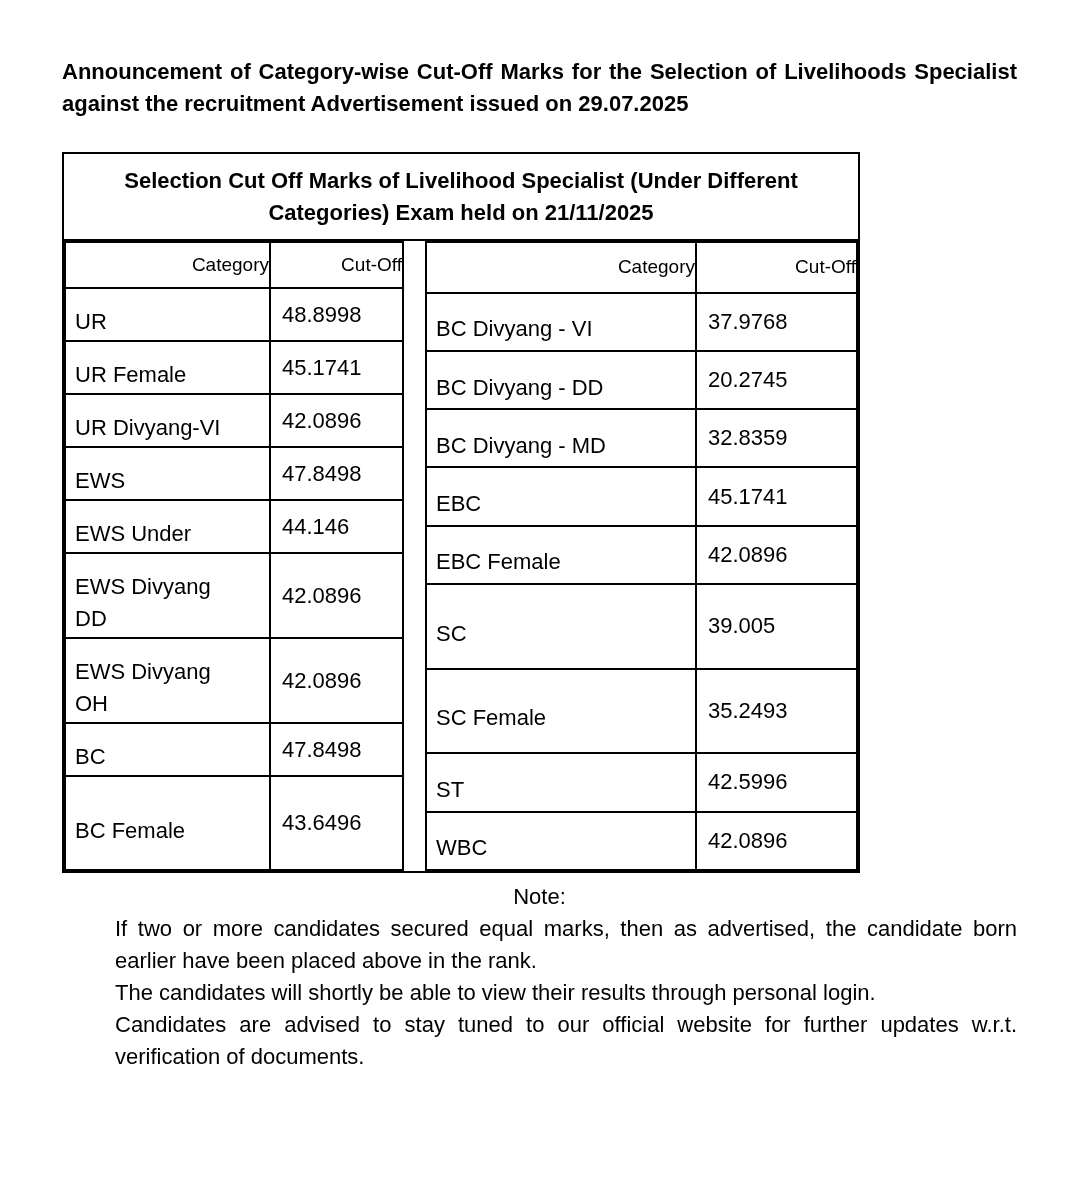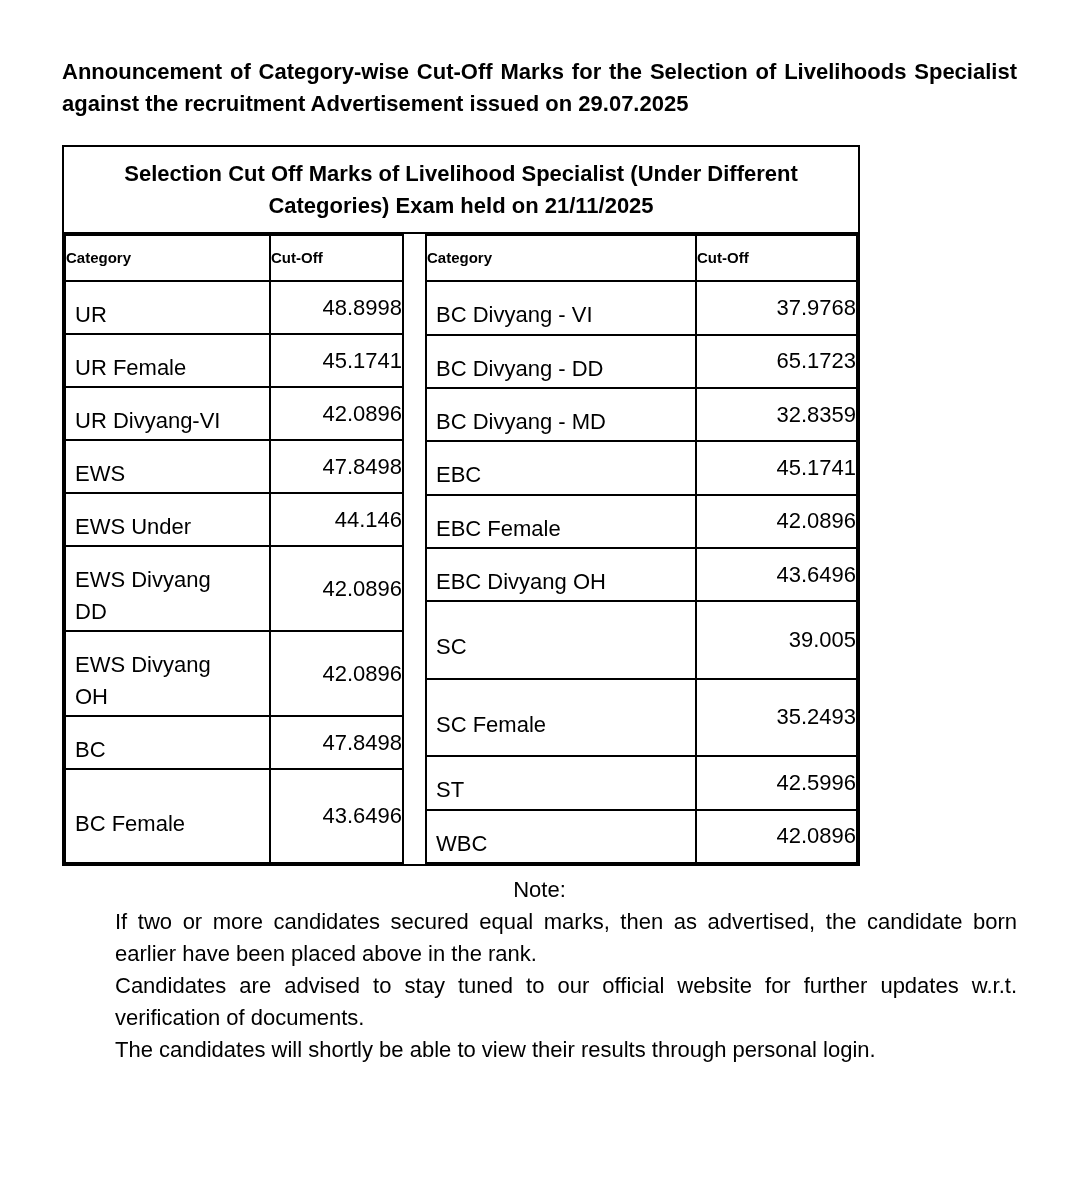--- a/index.html
+++ b/index.html
@@ -26,21 +26,21 @@
     font-weight: bold;
     text-align: justify;
   }
   .intro {
     margin-top: 22px;
     text-align: justify;
   }
   
   .cutoff-table {
     box-sizing: border-box;
-    margin-top: 25px;
+    margin-top: 32px;
     width: 798px;
     border: 2px solid #000;
   }
   .table-title {
     font-weight: bold;
     text-align: center;
     padding: 11px 30px 10px;
     border-bottom: 2px solid #000;
   }
   .table-body {
@@ -51,34 +51,35 @@
     border-collapse: collapse;
     table-layout: fixed;
   }
   .table-body th,
   .table-body td {
     border: 2px solid #000;
     box-sizing: border-box;
     padding: 0;
   }
   .table-body th {
-    font-weight: bold;
-    text-align: left;
+    font-weight: normal;
+    text-align: right;
     height: 46px;
-    font-size: 15px;
+    font-size: 19px;
   }
   td.cat {
     text-align: left;
     padding: 17px 6px 2px 9px;
     vertical-align: middle;
     white-space: pre-line;
   }
   td.val {
-    text-align: right;
+    text-align: left;
     vertical-align: middle;
+    padding-left: 11px;
   }
   .t-left  col.c-cat { width: 205px; }
   .t-left  col.c-val { width: 133px; }
   .t-right col.c-cat { width: 270px; }
   .t-right col.c-val { width: 161px; }
   tr.r46 { height: 46px; }
   tr.r77 { height: 77px; }
   tr.r94 { height: 94px; }
   tr.r45 { height: 45px; }
   tr.r49 { height: 49px; }
@@ -171,37 +172,33 @@
             <tr class="r46">
           <th>Category</th>
           <th>Cut-Off</th>
         </tr>
         <tr class="r46">
           <td class="cat">BC Divyang - VI</td>
           <td class="val">37.9768</td>
         </tr>
         <tr class="r46">
           <td class="cat">BC Divyang - DD</td>
-          <td class="val">65.1723</td>
+          <td class="val">20.2745</td>
         </tr>
         <tr class="r46">
           <td class="cat">BC Divyang - MD</td>
           <td class="val">32.8359</td>
         </tr>
         <tr class="r46">
           <td class="cat">EBC</td>
           <td class="val">45.1741</td>
         </tr>
         <tr class="r46">
           <td class="cat">EBC Female</td>
           <td class="val">42.0896</td>
-        </tr>
-        <tr class="r46">
-          <td class="cat">EBC Divyang OH</td>
-          <td class="val">43.6496</td>
         </tr>
         <tr class="r77">
           <td class="cat">SC</td>
           <td class="val">39.005</td>
         </tr>
         <tr class="r77">
           <td class="cat">SC Female</td>
           <td class="val">35.2493</td>
         </tr>
         <tr class="r46">
@@ -214,17 +211,17 @@
         </tr>
       </tbody>
         </table>
 
     </div>
   </div>
 
   <div class="note-label">Note:</div>
   <div class="note-items">
     <div class="note-item">If two or more candidates secured equal marks, then as advertised, the candidate born earlier have been placed above in the rank.</div>
+    <div class="note-item">The candidates will shortly be able to view their results through personal login.</div>
     <div class="note-item">Candidates are advised to stay tuned to our official website for further updates w.r.t. verification of documents.</div>
-    <div class="note-item">The candidates will shortly be able to view their results through personal login.</div>
   </div>
 
 </div>
 
 </body></html>

